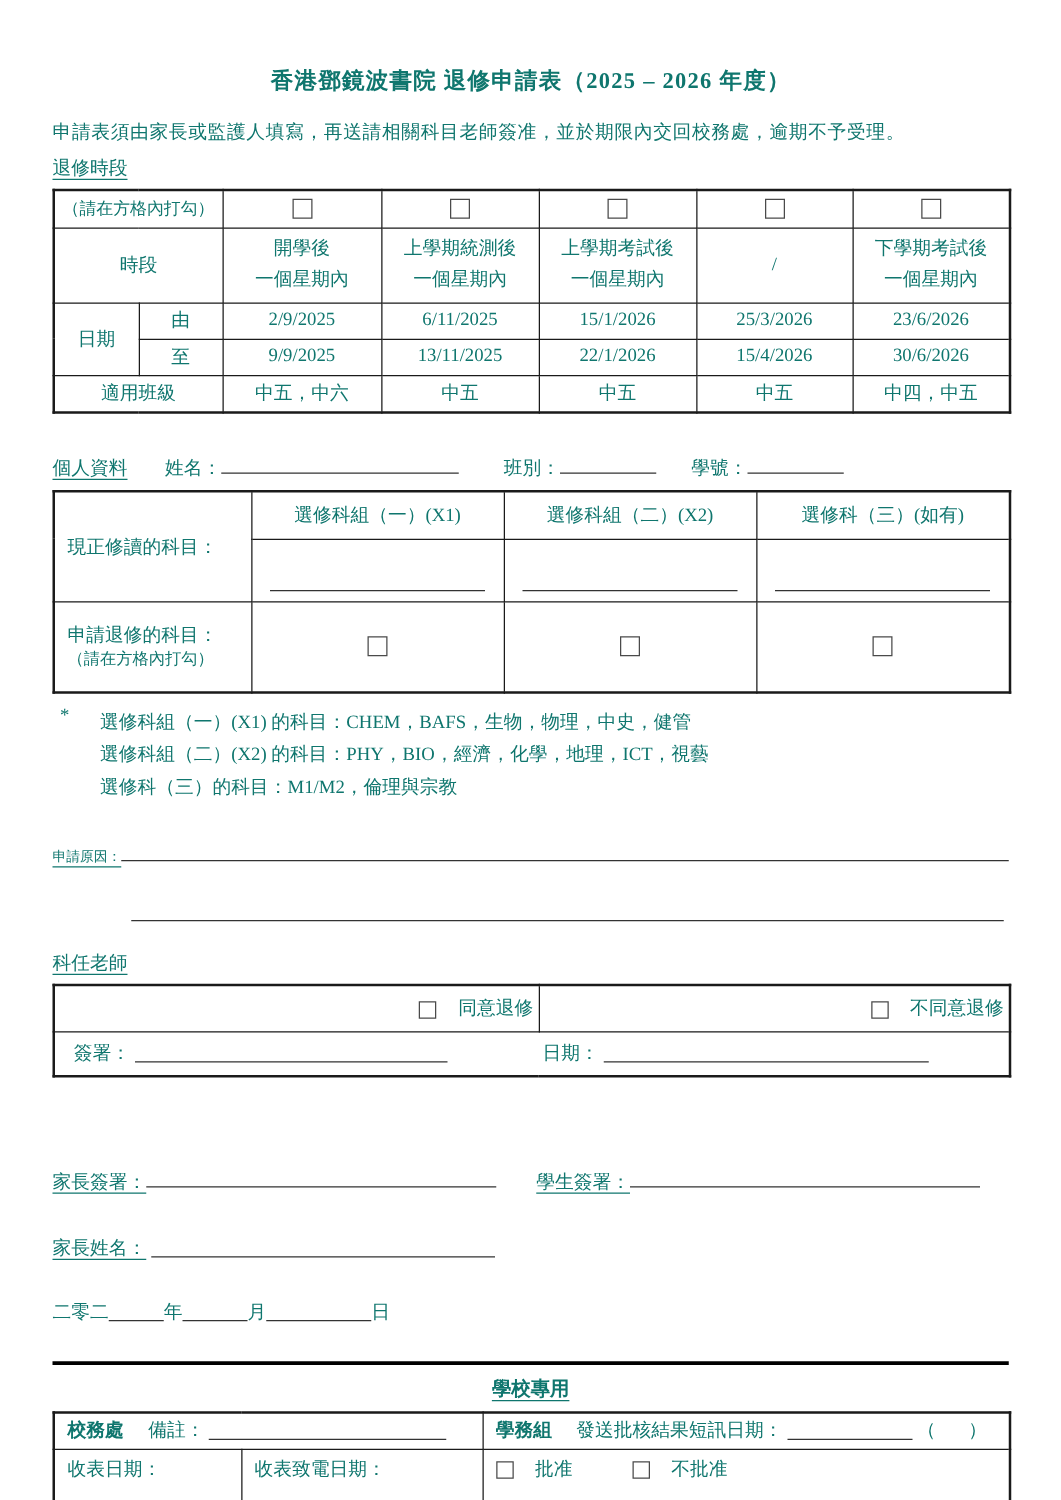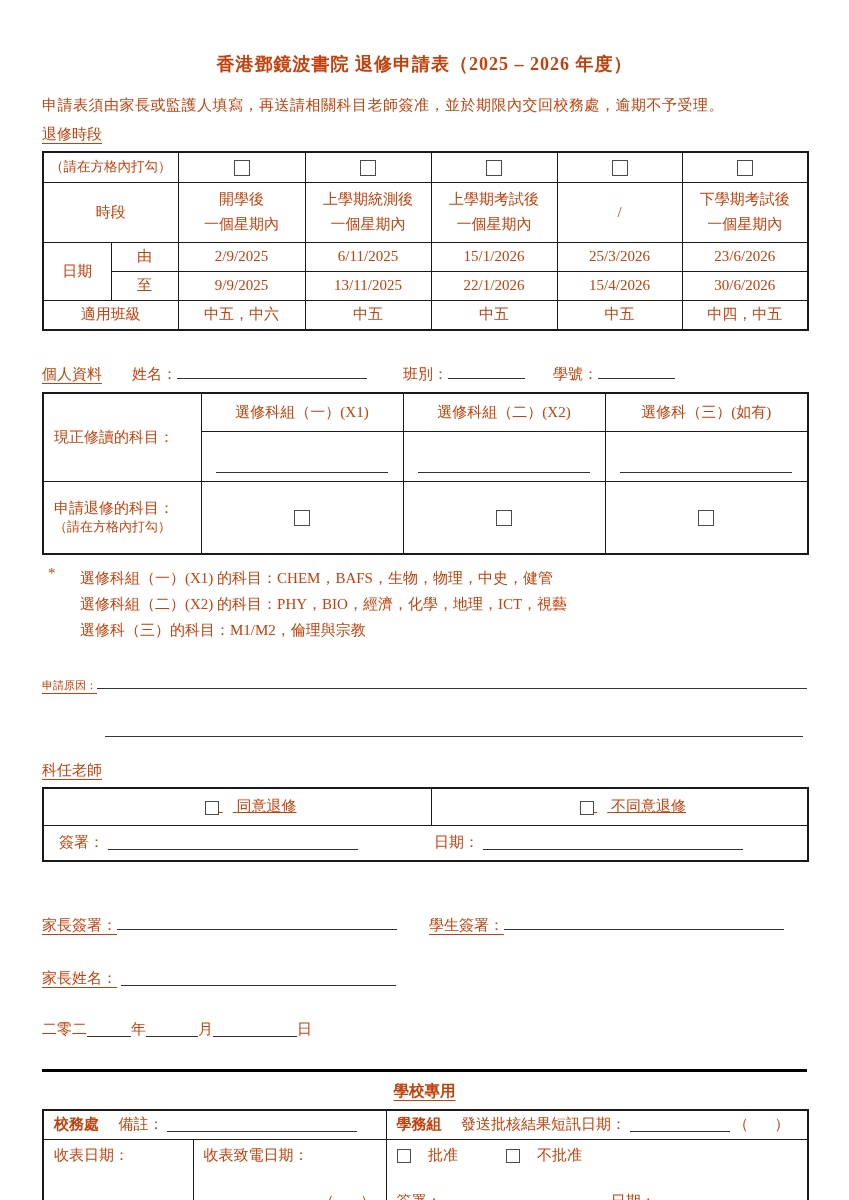--- a/index.html
+++ b/index.html
@@ -1,18 +1,18 @@
 <!DOCTYPE html>
 <html><head>
 <meta charset="utf-8">
 <style>
   * { margin:0; padding:0; box-sizing:border-box; }
   html,body { background:#ffffff; }
   .page {
-    width:849px; height:1200px; background:#ffffff; color:#c2410c;
+    width:849px; height:1200px; background:#ffffff; color:#0f766e;
     font-family:"Liberation Serif","DejaVu Serif",serif;
     padding:52px 42px 0 42px; position:relative; overflow:hidden;
   }
   .title { font-size:18px; font-weight:bold; text-align:center; letter-spacing:1px; }
   .intro { font-size:15px; margin-top:20px; letter-spacing:0.5px; }
   .sec-heading { font-size:15px; margin-top:10px; }
   .u { text-decoration:underline; text-underline-offset:4px; }
   .bold { font-weight:bold;margin-top:30px; }
 
   table { border-collapse:collapse; width:765px; table-layout:fixed; }
@@ -45,27 +45,27 @@
 
   .notes { display:flex; margin-top:10px; font-size:15px; }
   .notes .star { width:38px; padding-left:6px; }
   .notes .note-lines div { line-height:26px; }
 
   .reason-row { display:flex; align-items:baseline; margin-top:28px; font-size:11px; }
   .reason-row .grow { flex:1; border-bottom:1px solid #333; height:18px; }
   .reason-line2 { margin-left:63px; margin-top:26px; width:698px; border-bottom:1px solid #333; height:18px; }
 
   .t3 { margin-top:7px; }
-  .t3 .r1 td { height:37px; text-align:center; padding-left:31px;text-decoration:underline; }
+  .t3 .r1 td { height:37px; text-align:right; padding-left:31px; }
   .t3 .r2 td { height:36px; text-align:left; padding:0; }
   .t3 .sign-flex { display:flex; align-items:center; height:100%; }
   .t3 .half-l { width:388px; padding-left:15px; }
   .t3 .half-r { padding-left:2px; }
 
-  .sig-row { display:flex; margin-top:52px; font-size:15px; align-items:baseline; }
+  .sig-row { display:flex; margin-top:72px; font-size:15px; align-items:baseline; }
   .name-row { margin-top:34px; font-size:15px; }
   .date-row { margin-top:32px; font-size:15px; }
 
   .thick-line { width:765px; border-top:3px solid #000; margin-top:30px; }
   .school-heading { text-align:center; font-size:15.5px; margin-top:9px; }
 
   .t4 { margin-top:7px;border-radius:18px; }
   .t4 .r1 td { height:29px; text-align:left; padding-left:10px; }
   .t4 .r2 td { height:79px; text-align:left; vertical-align:top; padding:6px 8px 6px 10px; }
   .t4 .cell-col { display:flex; flex-direction:column; justify-content:space-between; height:100%; }

